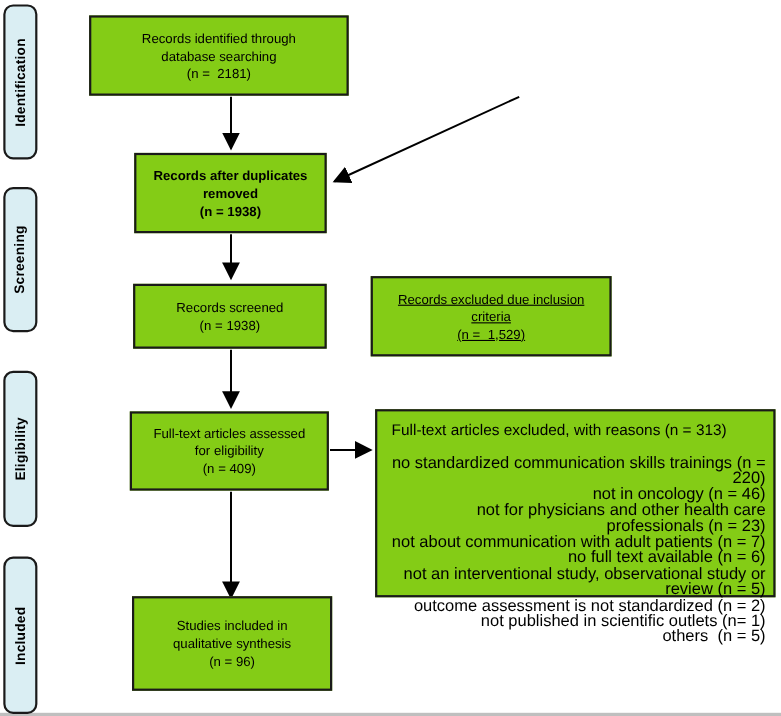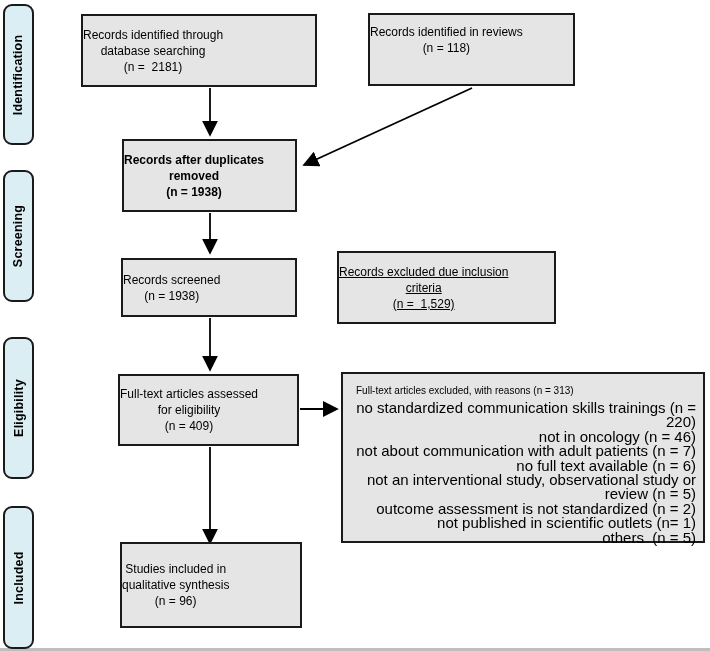--- a/index.html
+++ b/index.html
@@ -53,25 +53,26 @@
     letter-spacing: 0.2px;
   }
   #stage-identification { top: 4px;   height: 141px; }
   #stage-screening      { top: 170px; height: 132px; }
   #stage-eligibility    { top: 337px; height: 142px; }
   #stage-included       { top: 506px; height: 143px; }
 
   
   .flow-box {
     position: absolute;
-    background: #e5e5e5;
+    background: #84cc16;
     border: 2px solid #1a1a1a;
     box-sizing: border-box;
     display: flex;
     align-items: center;
+    justify-content: center;
     text-align: center;
     font-size: 12px;
     line-height: 16px;
     z-index: 2;
   }
   .flow-box .box-text {
     white-space: pre-wrap;
   }
   #box-database  { left: 81px;  top: 14px;  width: 236px; height: 73px; }
   #box-reviews   { left: 368px; top: 13px;  width: 207px; height: 73px;
@@ -84,24 +85,24 @@
 
   
   #box-reasons {
     left: 341px; top: 372px; width: 364px; height: 171px;
     display: block;
     text-align: right;
     padding: 8px 7px 0 10px;
   }
   #box-reasons .reasons-title {
     text-align: left;
-    font-size: 10px;
+    font-size: 14px;
     line-height: 17px;
     padding-left: 3px;
-    margin-bottom: 2px;
+    margin-bottom: 15px;
     white-space: pre-wrap;
   }
   #box-reasons .reason {
     font-size: 15px;
     line-height: 14.4px;
     white-space: pre-wrap;
   }
 </style>
 </head>
 <body>
@@ -138,24 +139,20 @@
   <div class="stage-box" id="stage-included">
     <span>Included</span>
   </div>
 
   <div class="flow-box" id="box-database">
     <div class="box-text">Records identified through
 database searching
 (n =  2181)</div>
   </div>
 
-  <div class="flow-box" id="box-reviews">
-    <div class="box-text">Records identified in reviews
-(n = 118)</div>
-  </div>
 
   <div class="flow-box" id="box-duplicates">
     <div class="box-text">Records after duplicates
 removed
 (n = 1938)</div>
   </div>
 
   <div class="flow-box" id="box-screened">
     <div class="box-text">Records screened
 (n = 1938)</div>
@@ -170,20 +167,21 @@
   <div class="flow-box" id="box-fulltext">
     <div class="box-text">Full-text articles assessed
 for eligibility
 (n = 409)</div>
   </div>
 
   <div class="flow-box" id="box-reasons">
     <div class="reasons-title">Full-text articles excluded, with reasons (n = 313)</div>
     <div class="reason">no standardized communication skills trainings (n = 220)</div>
     <div class="reason">not in oncology (n = 46)</div>
+    <div class="reason">not for physicians and other health care professionals (n = 23)</div>
     <div class="reason">not about communication with adult patients (n = 7)</div>
     <div class="reason">no full text available (n = 6)</div>
     <div class="reason">not an interventional study, observational study or review (n = 5)</div>
     <div class="reason">outcome assessment is not standardized (n = 2)</div>
     <div class="reason">not published in scientific outlets (n= 1)</div>
     <div class="reason">others  (n = 5)</div>
   </div>
 
   <div class="flow-box" id="box-included">
     <div class="box-text">Studies included in

